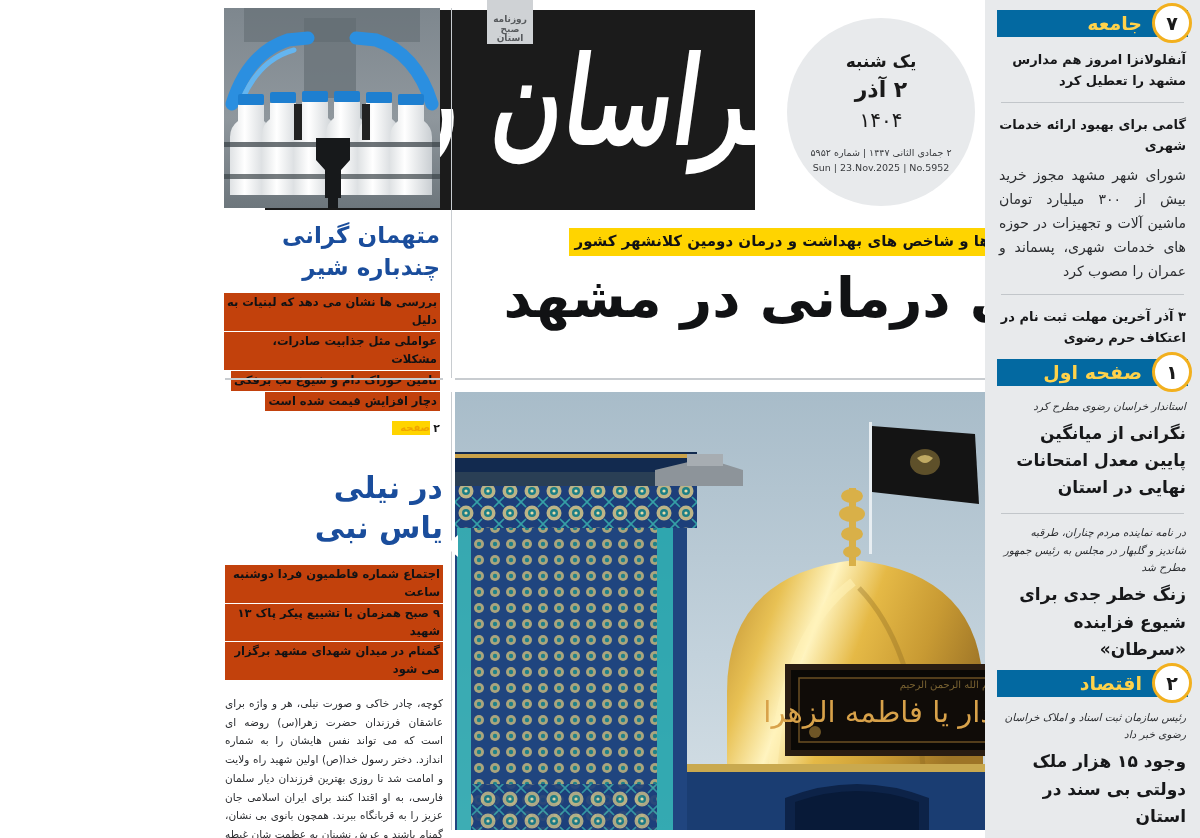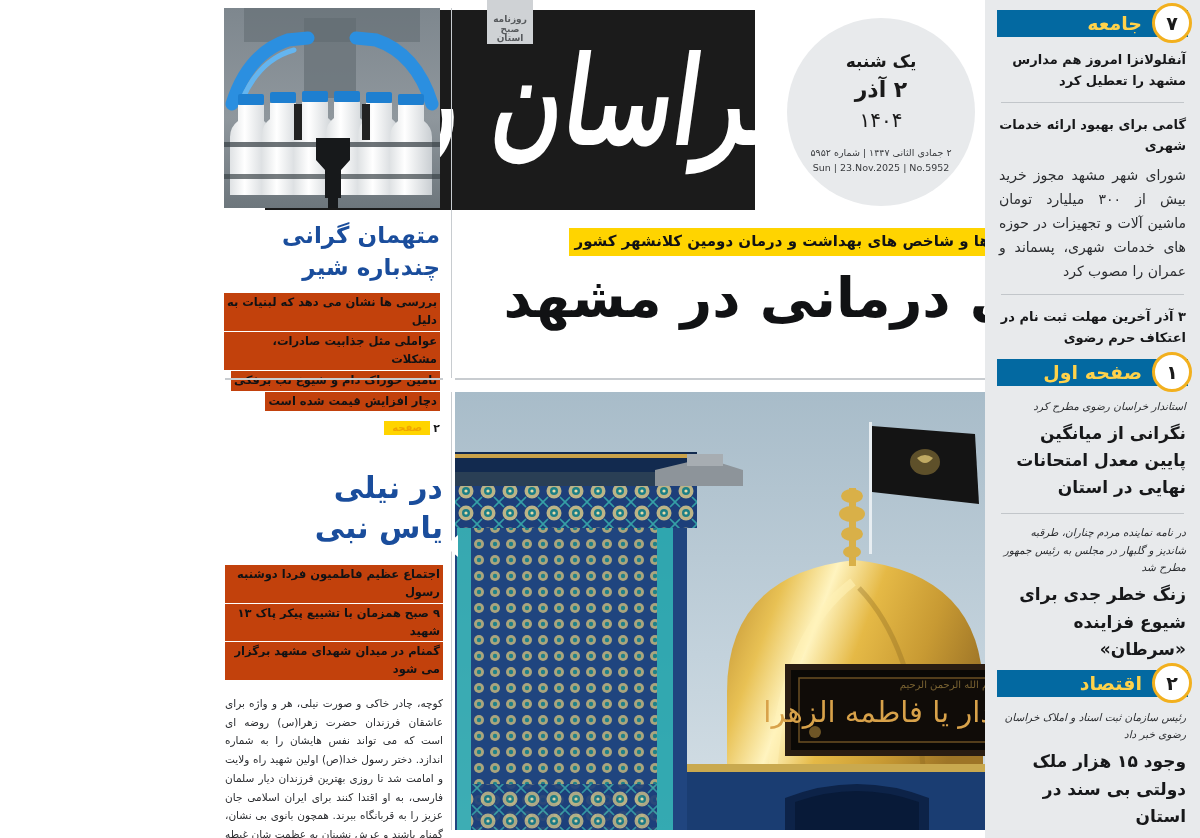--- a/index.html
+++ b/index.html
@@ -193,21 +193,21 @@
   .pagebadge .pb-num {
     font-size: 11px;
     font-weight: bold;
     color: #17181a;
   }
   .pagebadge .pb-label {
     background: #ffd400;
     color: #f0a500;
     font-size: 10px;
     font-weight: bold;
-    padding: 1px 8px 2px 8px;
+    padding: 1px 0 2px 8px;
   }
   .lead-badge { position: absolute; top: 344px; right: 8px; }
 
   .hr-thick { position: absolute; height: 2px; background: #c8ccd0; }
 
   
   .milk-col {
     position: absolute;
     top: 8px; right: 760px;
     width: 216px;
@@ -540,21 +540,21 @@
     </svg>
   </div>
 
   <div class="yas-arrow"></div>
   <div class="yas-col">
     <div class="yas-title">
       <div>در نیلی</div>
       <div>یاس نبی</div>
     </div>
     <div class="hl-lines yas-deck">
-      <span class="hl">اجتماع عظیم فاطمیون فردا دوشنبه رسول</span>
+      <span class="hl">اجتماع شماره فاطمیون فردا دوشنبه ساعت</span>
       <span class="hl">۹ صبح همزمان با تشییع پیکر پاک ۱۳ شهید</span>
       <span class="hl">گمنام در میدان شهدای مشهد برگزار می شود</span>
     </div>
     <div class="yas-body">کوچه، چادر خاکی و صورت نیلی، هر و واژه برای عاشقان فرزندان حضرت زهرا(س) روضه ای است که می تواند نفس هایشان را به شماره اندازد. دختر رسول خدا(ص) اولین شهید راه ولایت و امامت شد تا روزی بهترین فرزندان دیار سلمان فارسی، به او اقتدا کنند برای ایران اسلامی جان عزیز را به قربانگاه ببرند. همچون بانوی بی نشان، گمنام باشند و عرش نشینان به عظمت شان غبطه بخورند...</div>
 
   </div>
 
   <div class="sidebar">
 
     <div class="sec-bar">

